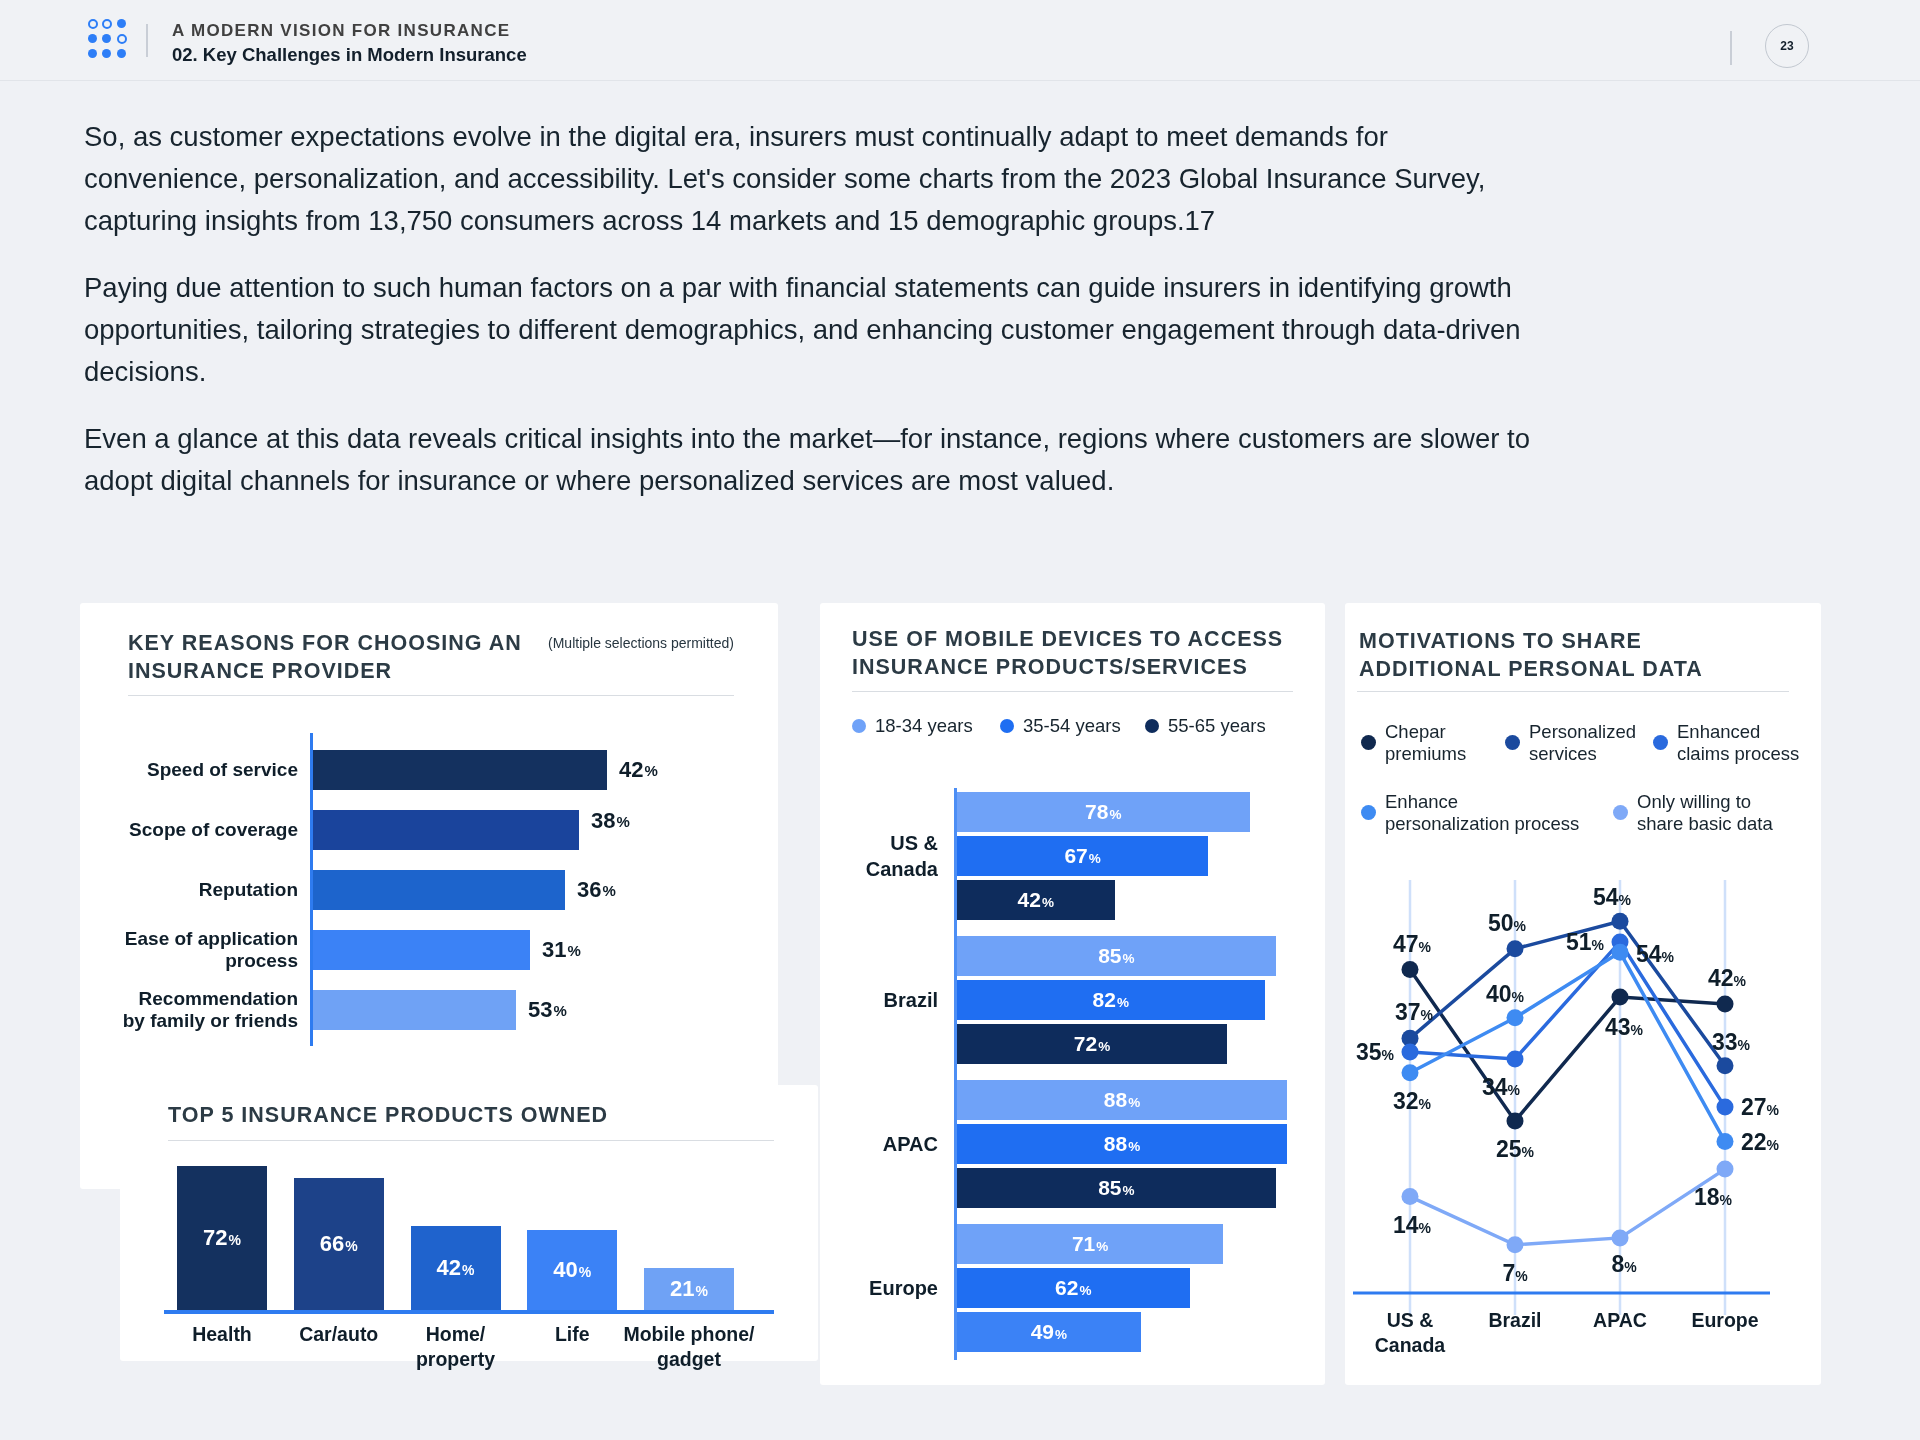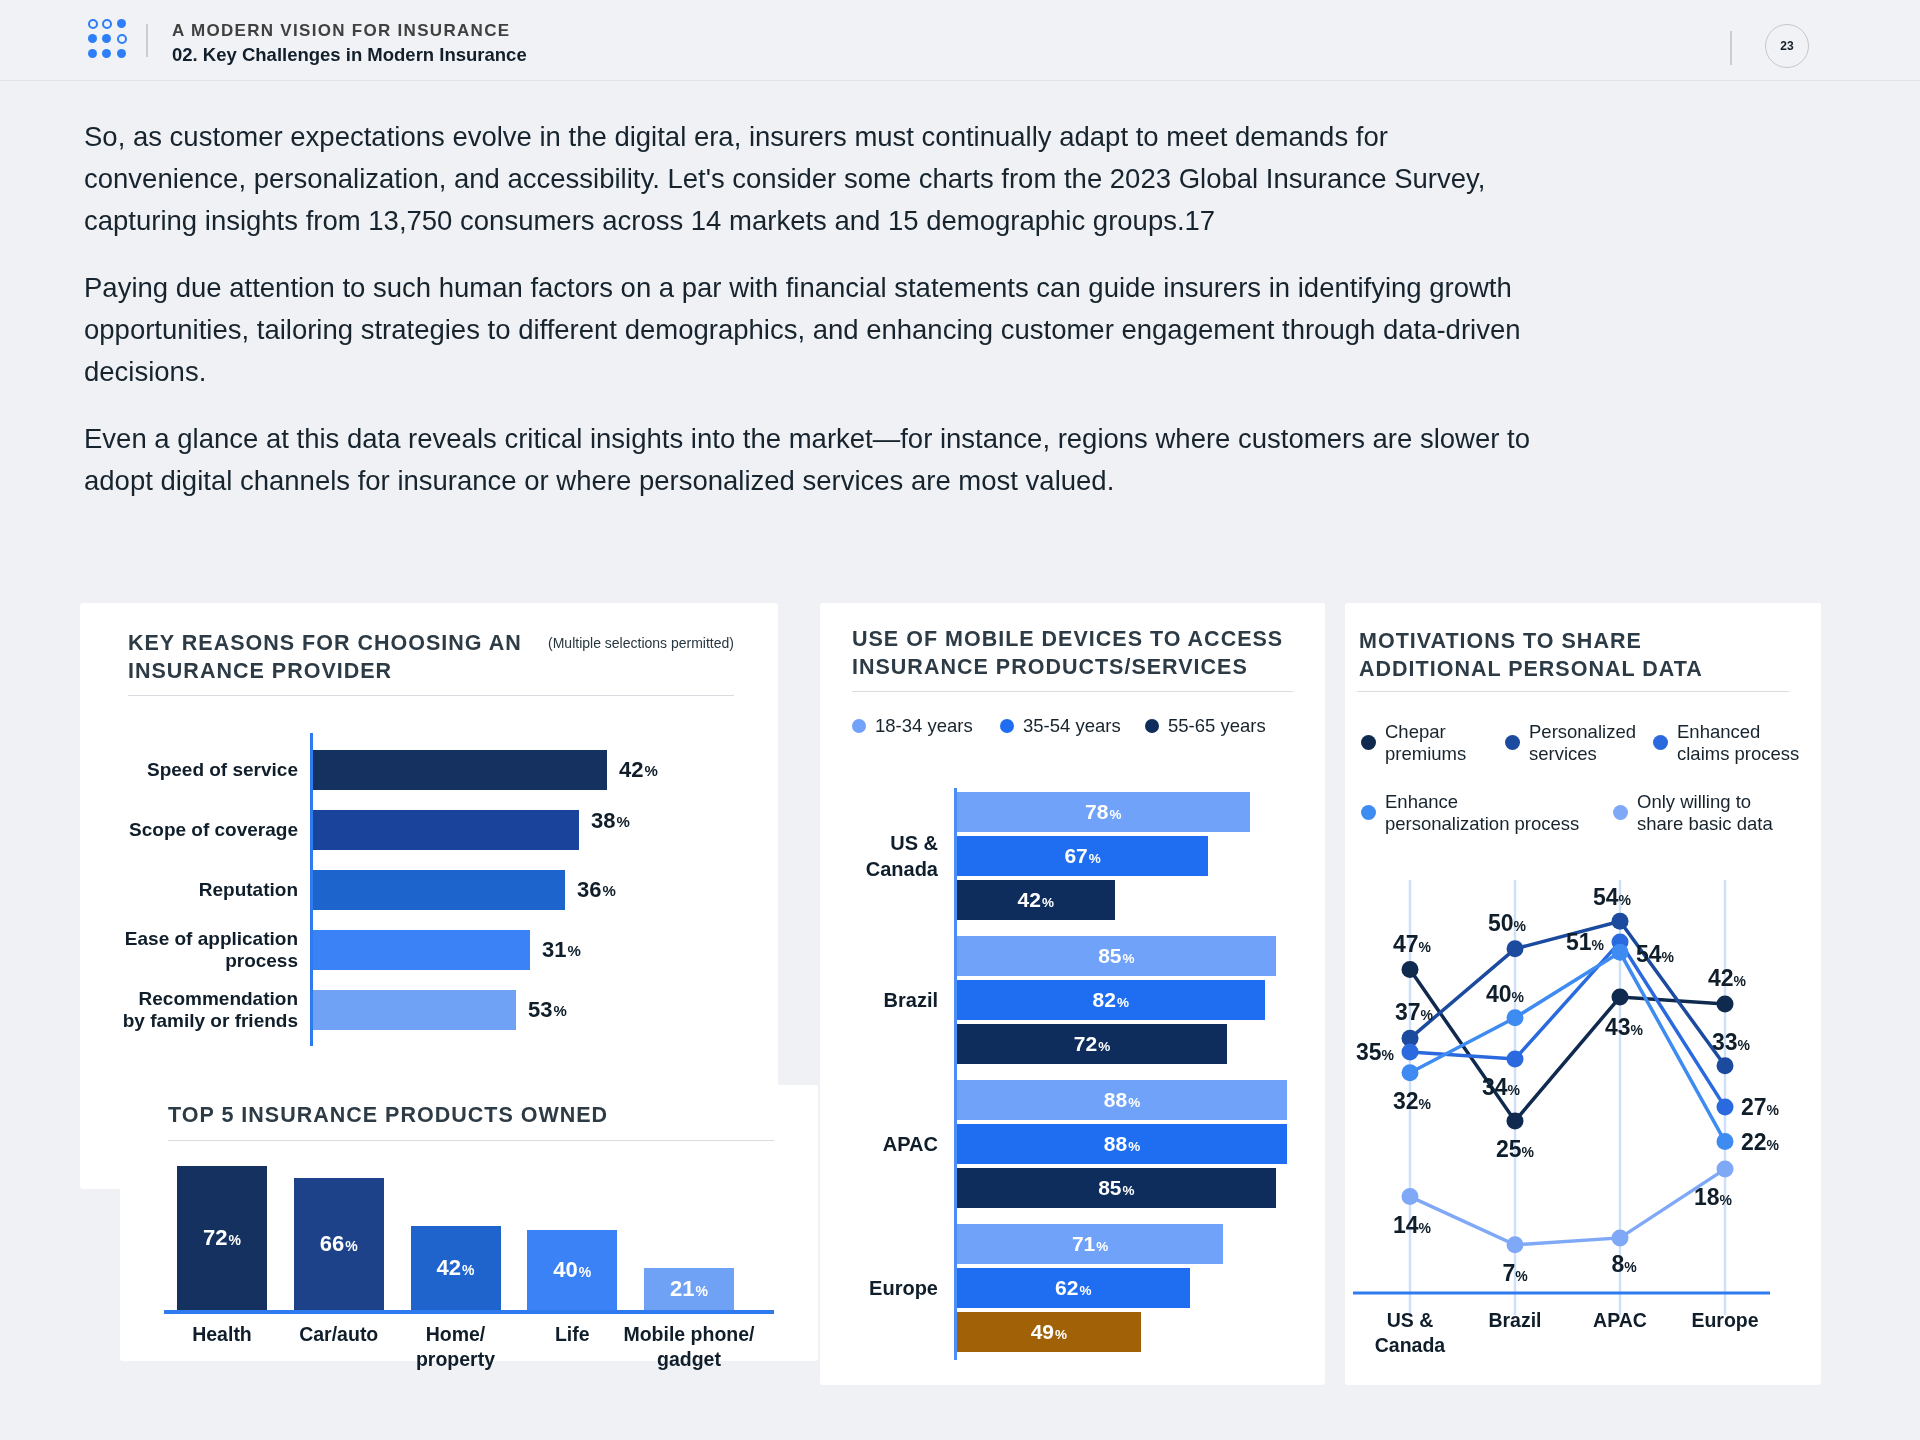--- a/index.html
+++ b/index.html
@@ -287,21 +287,21 @@
             <span class="v-num">71</span>
             <span class="v-pct">%</span>
           </div>
         </div>
         <div class="m-bar" style="top: 665px; width: 232.5px; background: rgb(31, 110, 242);">
           <div class="in">
             <span class="v-num">62</span>
             <span class="v-pct">%</span>
           </div>
         </div>
-        <div class="m-bar" style="top: 709px; width: 183.75px; background: #a16207;">
+        <div class="m-bar" style="top: 709px; width: 183.75px; background: #3b82f6;">
           <div class="in">
             <span class="v-num">49</span>
             <span class="v-pct">%</span>
           </div>
         </div>
       </div>
   </div>
 
   <div class="panel" id="panel-motivations">
     <div class="ptitle" style="left:14px;top:24px;width:430px;">MOTIVATIONS TO SHARE ADDITIONAL PERSONAL DATA</div>

